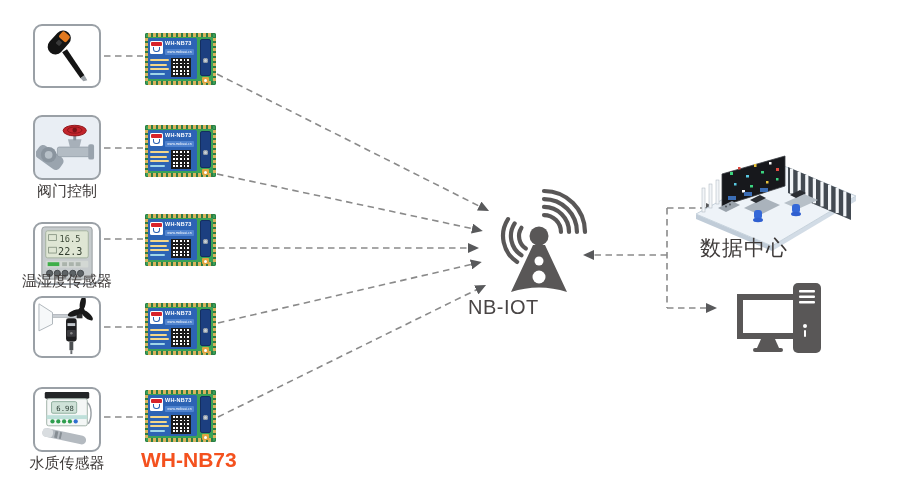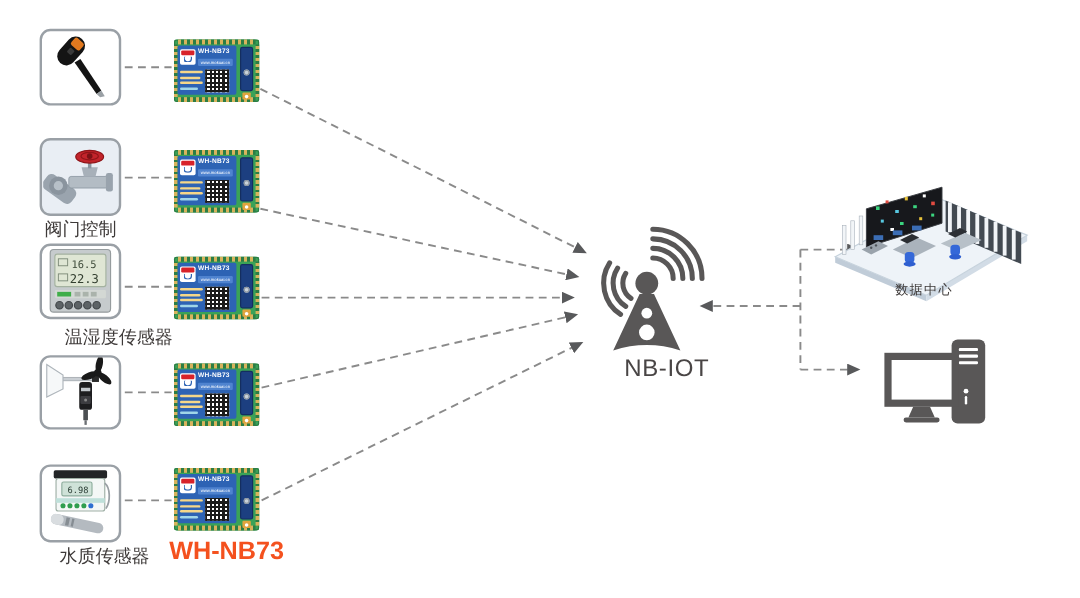--- a/index.html
+++ b/index.html
@@ -4,22 +4,22 @@
 <style>
   html,body{margin:0;padding:0;background:#fff;}
   .canvas{position:relative;width:900px;height:498px;background:#fff;overflow:hidden;
           font-family:"Liberation Sans","DejaVu Sans",sans-serif;color:#3e3a39;}
   .abs{position:absolute;}
   .wires{position:absolute;left:0;top:0;}
   .sensor-box{position:absolute;left:33px;width:68px;border:2px solid #9aa0a6;border-radius:9px;
               background:#fff;box-sizing:border-box;display:flex;align-items:center;justify-content:center;}
   .sensor-box.blue{background:#e9eef4;}
   .sensor-label{position:absolute;left:0;width:134px;text-align:center;font-size:15px;color:#3e3a39;}
-  .target-label{position:absolute;text-align:center;font-size:11px;color:#3e3a39;letter-spacing:1px;}
-  .nb-label{position:absolute;left:491px;top:296px;width:100px;text-align:right;font-size:20px;
+  .target-label{position:absolute;text-align:left;font-size:21px;color:#3e3a39;letter-spacing:1px;}
+  .nb-label{position:absolute;left:468px;top:296px;width:100px;text-align:left;font-size:20px;
             color:#494545;letter-spacing:.5px;}
   .product-name{position:absolute;left:141px;top:448px;width:110px;font-size:21px;font-weight:600;color:#f4511e;}
   
   .module-slot{position:absolute;left:145px;width:71px;height:52px;}
   .pcb{position:absolute;inset:0;background:#3aa257;border-radius:2px;box-shadow:inset 0 0 0 1px #2c7d44;}
   .pins-h{position:absolute;left:3px;right:3px;height:4px;
           background:repeating-linear-gradient(90deg,#d8b35c 0 3px,#2c7d44 3px 5px);}
   .pins-v{position:absolute;top:4px;bottom:4px;width:3px;
           background:repeating-linear-gradient(0deg,#d8b35c 0 3px,#2c7d44 3px 5px);}
   .sticker{position:absolute;left:3px;top:5px;width:49px;height:41px;background:#2d63b4;border-radius:1.5px;}
@@ -116,41 +116,41 @@
       <rect x="54" y="26" width="6" height="16" rx="2" fill="#99a3ad"></rect>
       <polygon points="33,21 47,21 45,29 35,29" fill="#a7b0b9"></polygon>
       <rect x="38.5" y="14" width="3" height="8" fill="#8a949e"></rect>
       <ellipse cx="40" cy="12" rx="12" ry="5.5" fill="#c2242b" stroke="#8f1519" stroke-width="1"></ellipse>
       <ellipse cx="40" cy="11.5" rx="7.5" ry="3.2" fill="none" stroke="#8f1519" stroke-width="1"></ellipse>
       <circle cx="40" cy="11.5" r="2.4" fill="#7c1216"></circle>
     </svg>
   </div>
   <div class="sensor-label" style="top:182px;">阀门控制</div>
 
-  <div class="sensor-box" style="top:203px;height:63px;">
+  <div class="sensor-box" style="top:222px;height:63px;">
     <svg width="62" height="58" viewBox="0 0 64 60">
       <rect x="6" y="2" width="52" height="54" rx="3" fill="#c6cbcd" stroke="#969c9e"></rect>
       <rect x="10" y="6" width="44" height="28" rx="2" fill="#dfe6d4" stroke="#a4b2a0"></rect>
       <rect x="13" y="10" width="8" height="6" fill="none" stroke="#7c8a78" stroke-width="0.8"></rect>
       <rect x="13" y="23" width="8" height="6" fill="none" stroke="#7c8a78" stroke-width="0.8"></rect>
       <text x="46" y="18" text-anchor="end" font-size="9" fill="#3d4a39" font-family="DejaVu Sans Mono, monospace">16.5</text>
       <text x="48" y="31" text-anchor="end" font-size="10.5" fill="#333f30" font-family="DejaVu Sans Mono, monospace">22.3</text>
       <rect x="10" y="37" width="44" height="7" rx="1" fill="#d3d8d4"></rect>
       <rect x="12" y="38.5" width="12" height="4" fill="#3fae49"></rect>
       <rect x="27" y="38.5" width="5" height="4" fill="#aab3ab"></rect>
       <rect x="34" y="38.5" width="5" height="4" fill="#aab3ab"></rect>
       <rect x="41" y="38.5" width="5" height="4" fill="#aab3ab"></rect>
       <circle cx="14" cy="50" r="3.2" fill="#5d6366" stroke="#43484b"></circle>
       <circle cx="22" cy="50" r="3.2" fill="#5d6366" stroke="#43484b"></circle>
       <circle cx="30" cy="50" r="3.2" fill="#5d6366" stroke="#43484b"></circle>
       <circle cx="38" cy="50" r="3.2" fill="#5d6366" stroke="#43484b"></circle>
       <circle cx="46" cy="50" r="3.2" fill="#5d6366" stroke="#43484b"></circle>
     </svg>
   </div>
-  <div class="sensor-label" style="top:272px;padding-left:32px;">温湿度传感器</div>
+  <div class="sensor-label" style="top:272px;">温湿度传感器</div>
 
   <div class="sensor-box" style="top:296px;height:62px;">
     <svg width="62" height="58" viewBox="0 0 64 60">
       <rect x="6" y="17" width="38" height="3" fill="#c9ced3" stroke="#9aa0a6" stroke-width="0.6"></rect>
       <polygon points="3,6 17,15 17,27 3,34" fill="#f6f8f9" stroke="#aeb5bb"></polygon>
       <rect x="42" y="15" width="6" height="6" fill="#2a2a2a"></rect>
       <g fill="#191919">
         <ellipse cx="47" cy="5.5" rx="3" ry="7.5" transform="rotate(10 47 13)"></ellipse>
         <ellipse cx="47" cy="5.5" rx="3" ry="7.5" transform="rotate(130 47 13)"></ellipse>
         <ellipse cx="47" cy="5.5" rx="3" ry="7.5" transform="rotate(250 47 13)"></ellipse>
@@ -179,21 +179,21 @@
       <circle cx="41" cy="31.5" r="2.2" fill="#2f6fd0"></circle>
       <path d="M53,12 C58,16 58,28 54,34" stroke="#9aa0a5" stroke-width="1.5" fill="none"></path>
       <g transform="rotate(12 32 48)">
         <rect x="6" y="43" width="46" height="9" rx="4.5" fill="#b4bac0"></rect>
         <rect x="6" y="43" width="11" height="9" rx="4" fill="#d9dde0"></rect>
         <rect x="19" y="44" width="3" height="7" fill="#868d93"></rect>
         <rect x="24" y="44" width="2" height="7" fill="#868d93"></rect>
       </g>
     </svg>
   </div>
-  <div class="sensor-label" style="top:454px;padding-left:20px;">水质传感器</div>
+  <div class="sensor-label" style="top:454px;">水质传感器</div>
 
   <div class="module-slot" style="top:33px;">
   <div class="pcb">
     <div class="pins-h" style="top:0;"></div>
     <div class="pins-h" style="bottom:0;"></div>
     <div class="pins-v" style="left:0;"></div>
     <div class="pins-v" style="right:0;"></div>
     <div class="sticker">
       <div class="mod-logo">
             <div class="bar"></div>

